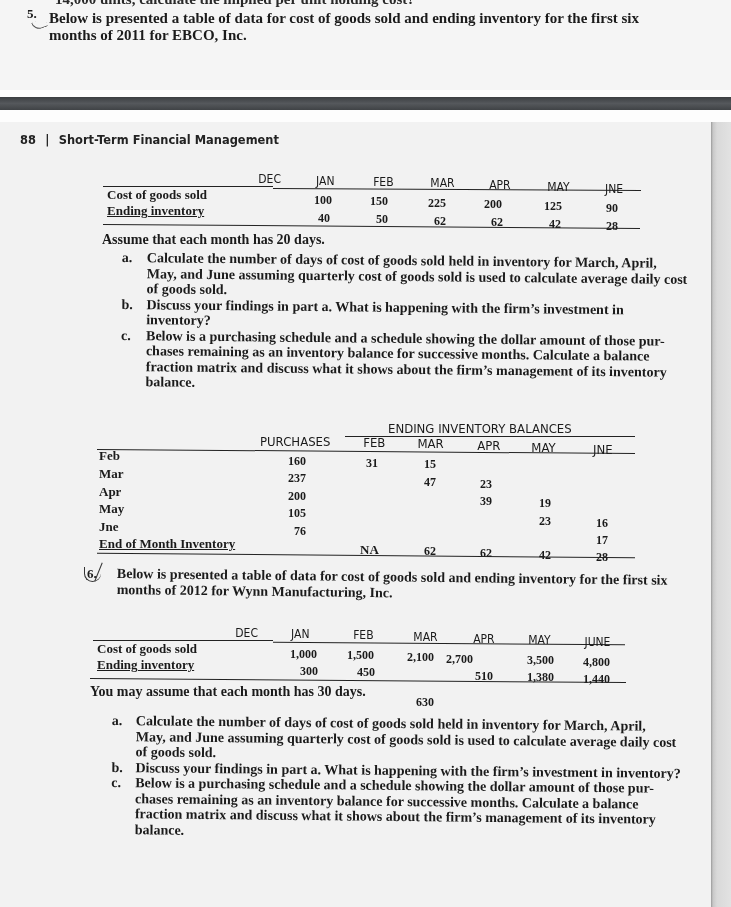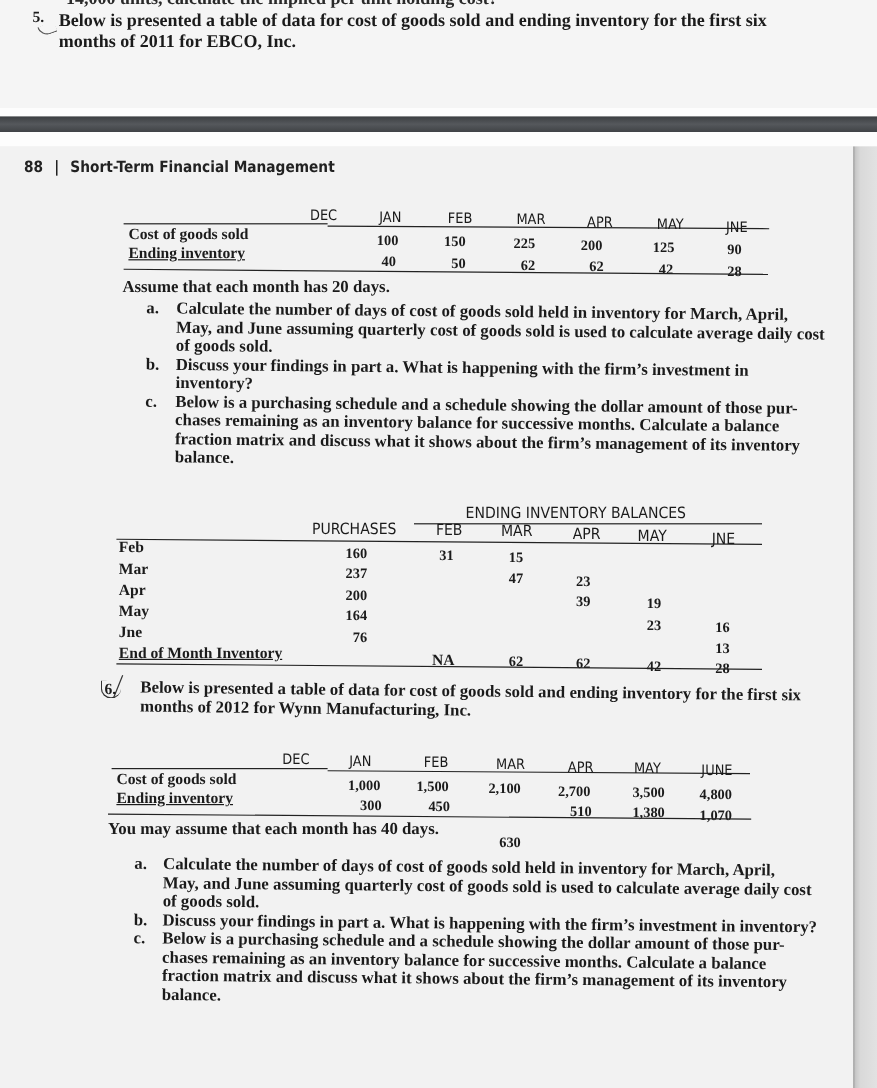--- a/index.html
+++ b/index.html
@@ -147,32 +147,32 @@
   <div class="abs rowlbl" style="left:99px;top:448px;">Feb</div>
   <div class="abs rowlbl" style="left:99px;top:466px;">Mar</div>
   <div class="abs rowlbl" style="left:99px;top:484px;">Apr</div>
   <div class="abs rowlbl" style="left:99px;top:501px;">May</div>
   <div class="abs rowlbl" style="left:99px;top:519px;">Jne</div>
   <div class="abs rowlbl" style="left:99px;top:536px;text-decoration:underline;">End of Month Inventory</div>
 
   <div class="abs cell" style="left:288px;top:454px;">160</div>
   <div class="abs cell" style="left:288px;top:471px;">237</div>
   <div class="abs cell" style="left:288px;top:489px;">200</div>
-  <div class="abs cell" style="left:288px;top:506px;">164</div>
+  <div class="abs cell" style="left:288px;top:506px;">105</div>
   <div class="abs cell" style="left:294px;top:524px;">76</div>
 
   <div class="abs cell" style="left:366px;top:456px;">31</div>
   <div class="abs cell" style="left:424px;top:457px;">15</div>
   <div class="abs cell" style="left:424px;top:475px;">47</div>
   <div class="abs cell" style="left:480px;top:477px;">23</div>
   <div class="abs cell" style="left:480px;top:494px;">39</div>
   <div class="abs cell" style="left:539px;top:496px;">19</div>
   <div class="abs cell" style="left:539px;top:514px;">23</div>
   <div class="abs cell" style="left:596px;top:516px;">16</div>
-  <div class="abs cell" style="left:596px;top:533px;">13</div>
+  <div class="abs cell" style="left:596px;top:533px;">17</div>
 
   <div class="abs cell" style="left:360px;top:542px;font-size:13px;">NA</div>
   <div class="abs cell" style="left:424px;top:544px;">62</div>
   <div class="abs cell" style="left:480px;top:546px;">62</div>
   <div class="abs cell" style="left:539px;top:548px;">42</div>
   <div class="abs cell" style="left:596px;top:550px;">28</div>
 
   <div class="abs rule" style="left:97px;top:555px;width:538px;transform:rotate(0.5deg);"></div>
 </div>
 
@@ -193,35 +193,35 @@
   <div class="abs sans hdr" style="left:352px;top:628px;">FEB</div>
   <div class="abs sans hdr" style="left:412px;top:630px;">MAR</div>
   <div class="abs sans hdr" style="left:472px;top:632px;">APR</div>
   <div class="abs sans hdr" style="left:527px;top:633px;">MAY</div>
   <div class="abs sans hdr" style="left:583px;top:635px;">JUNE</div>
 
   <div class="abs rowlbl" style="left:97px;top:641px;">Cost of goods sold</div>
   <div class="abs cell" style="left:290px;top:647px;">1,000</div>
   <div class="abs cell" style="left:347px;top:648px;">1,500</div>
   <div class="abs cell" style="left:407px;top:650px;">2,100</div>
-  <div class="abs cell" style="left:465px;top:652px;">2,700</div>
+  <div class="abs cell" style="left:446px;top:652px;">2,700</div>
   <div class="abs cell" style="left:527px;top:653px;">3,500</div>
   <div class="abs cell" style="left:583px;top:655px;">4,800</div>
 
   <div class="abs rowlbl" style="left:97px;top:657px;text-decoration:underline;">Ending inventory</div>
   <div class="abs cell" style="left:300px;top:664px;">300</div>
   <div class="abs cell" style="left:357px;top:665px;">450</div>
   <div class="abs cell" style="left:416px;top:695px;text-align:center;">630</div>
   <div class="abs cell" style="left:475px;top:669px;">510</div>
   <div class="abs cell" style="left:527px;top:670px;">1,380</div>
-  <div class="abs cell" style="left:583px;top:672px;">1,070</div>
+  <div class="abs cell" style="left:583px;top:672px;">1,440</div>
 
   <div class="abs rule" style="left:90px;top:680px;width:536px;transform:rotate(0.45deg);"></div>
 
-  <div class="abs note" style="left:90px;top:684px;">You may assume that each month has 40 days.</div>
+  <div class="abs note" style="left:90px;top:684px;">You may assume that each month has 30 days.</div>
 </div>
 
 <div class="abs" style="left:112px;top:713px;width:580px;transform:rotate(0.6deg);transform-origin:left top;">
   <div style="position:relative;padding-left:24px;">
     <span class="item-label" style="position:absolute;left:0;top:0;">a.</span>
     <div class="para">Calculate the number of days of cost of goods sold held in inventory for March, April,</div>
     <div class="para">May, and June assuming quarterly cost of goods sold is used to calculate average daily cost</div>
     <div class="para">of goods sold.</div>
   </div>
   <div style="position:relative;padding-left:24px;">

